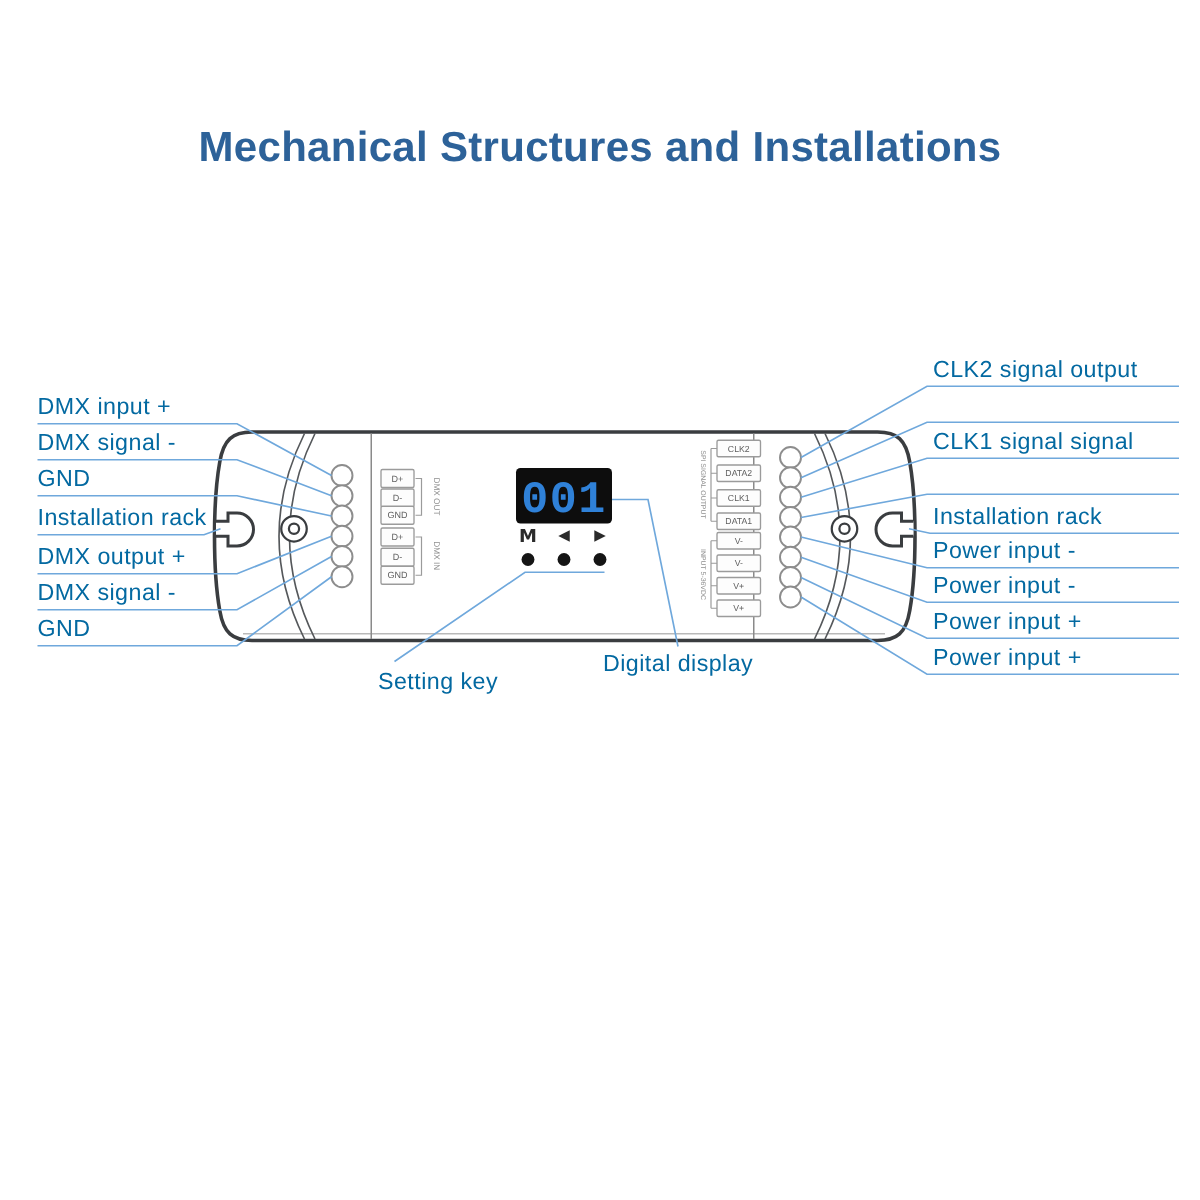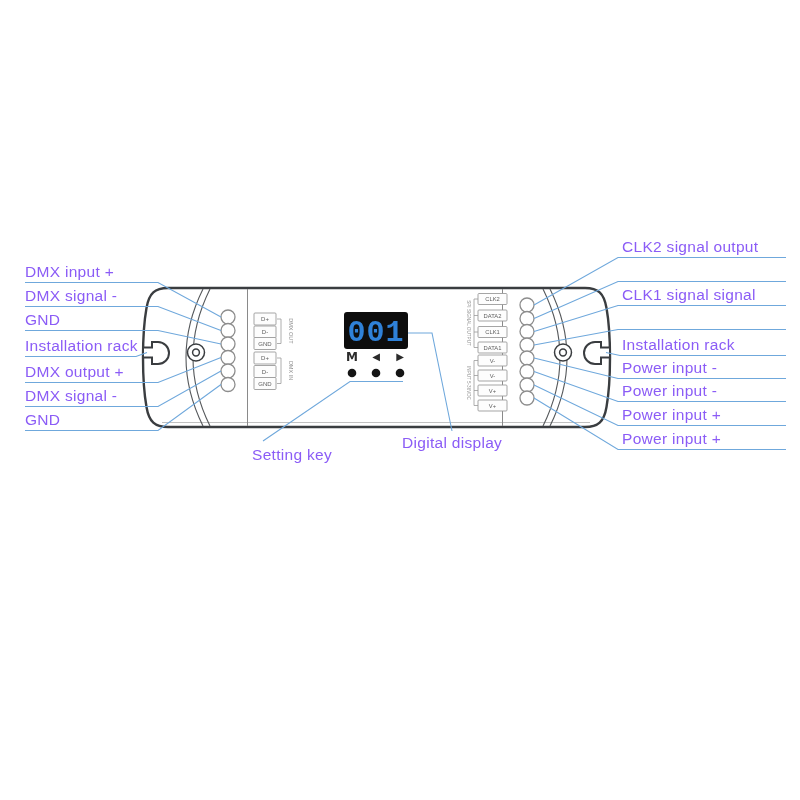--- a/index.html
+++ b/index.html
@@ -1,27 +1,28 @@
 <!DOCTYPE html>
 <html><head>
 <meta charset="utf-8">
 <style>
   html,body{margin:0;padding:0;background:#ffffff;}
   .canvas{position:relative;width:800px;height:800px;background:#ffffff;overflow:hidden;
           font-family:"Liberation Sans",sans-serif;}
   .title{position:absolute;top:82px;left:0;width:800px;text-align:center;
          font-size:28px;font-weight:700;color:#2d6299;letter-spacing:.2px;}
-  .lbl{position:absolute;font-size:15.5px;color:#8b5cf6;letter-spacing:.3px;white-space:nowrap;}
+  .lbl{position:absolute;font-size:15.5px;color:#0369a1;letter-spacing:.3px;white-space:nowrap;}
   svg{position:absolute;top:0;left:0;}
 </style>
 </head>
 <body>
 
 <div class="canvas">
 
+  <div class="title">Mechanical Structures and Installations</div>
 
   <svg width="800" height="800" viewBox="0 0 800 800">
 
     <path d="M 168 288 H 585 C 598 288 604 293 606.5 308 C 609 322 610 338 610 357.5 C 610 377 609 393 606.5 407 C 604 422 598 427 585 427 H 168 C 155 427 149 422 146.5 407 C 144 393 143 377 143 357.5 C 143 338 144 322 146.5 308 C 149 293 155 288 168 288 Z" fill="#ffffff" stroke="#3a3d40" stroke-width="2.4"></path>
     <line x1="162" y1="422.5" x2="590" y2="422.5" stroke="#b9b9b9" stroke-width="0.9"></line>
 
     <g fill="none" stroke="#55585b" stroke-width="1.1">
       <path d="M 203 289 Q 169 357.5 203 426"></path>
       <path d="M 210 289 Q 176 357.5 210 426"></path>
       <path d="M 550 289 Q 584 357.5 550 426"></path>

